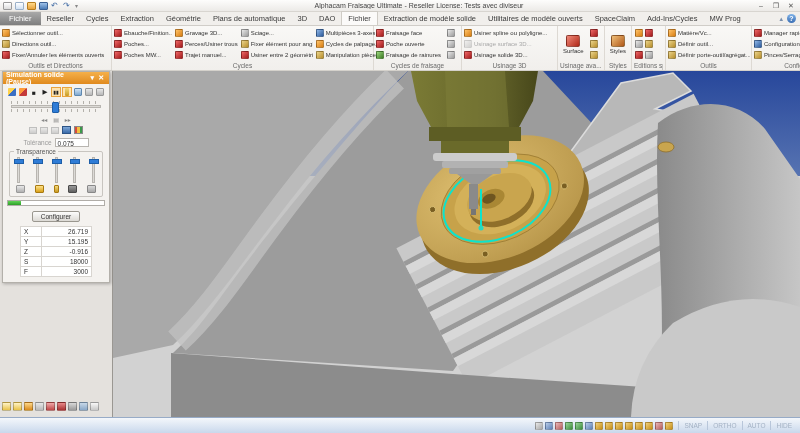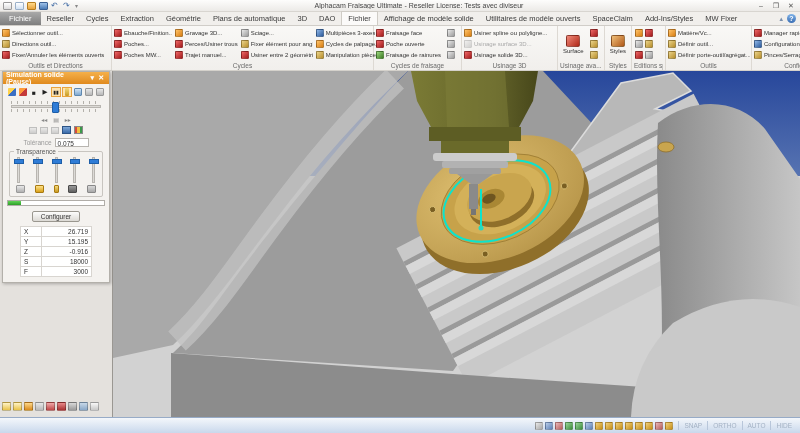--- a/index.html
+++ b/index.html
@@ -170,25 +170,25 @@
 <div class="tabrow">
   <div class="tab file">Fichier</div>
   <div class="tab">Reseller</div>
   <div class="tab">Cycles</div>
   <div class="tab">Extraction</div>
   <div class="tab">Géométrie</div>
   <div class="tab">Plans de automatique</div>
   <div class="tab">3D</div>
   <div class="tab">DAO</div>
   <div class="tab active">Fichier</div>
-  <div class="tab">Affichage de modèle solide</div>
+  <div class="tab">Extraction de modèle solide</div>
   <div class="tab">Utilitaires de modèle ouverts</div>
   <div class="tab">SpaceClaim</div>
-  <div class="tab">Add-Ins/Styles</div>
-  <div class="tab">MW Fixer</div>
+  <div class="tab">Add-Ins/Cycles</div>
+  <div class="tab">MW Prog</div>
   <div class="tabrow-right">
     <span class="chev">▴</span>
     <span class="help">?</span>
   </div>
 </div>
 
 <div class="ribbon">
 
   <div class="rgroup" style="width:112px">
     <div class="rgroup-body">

